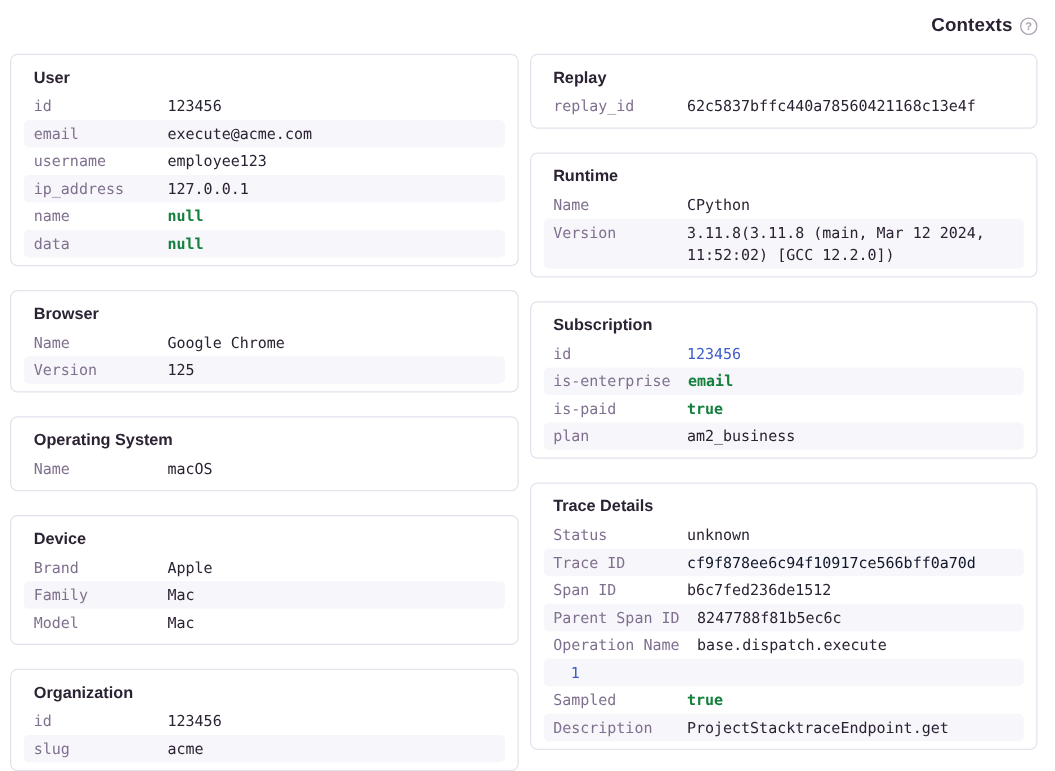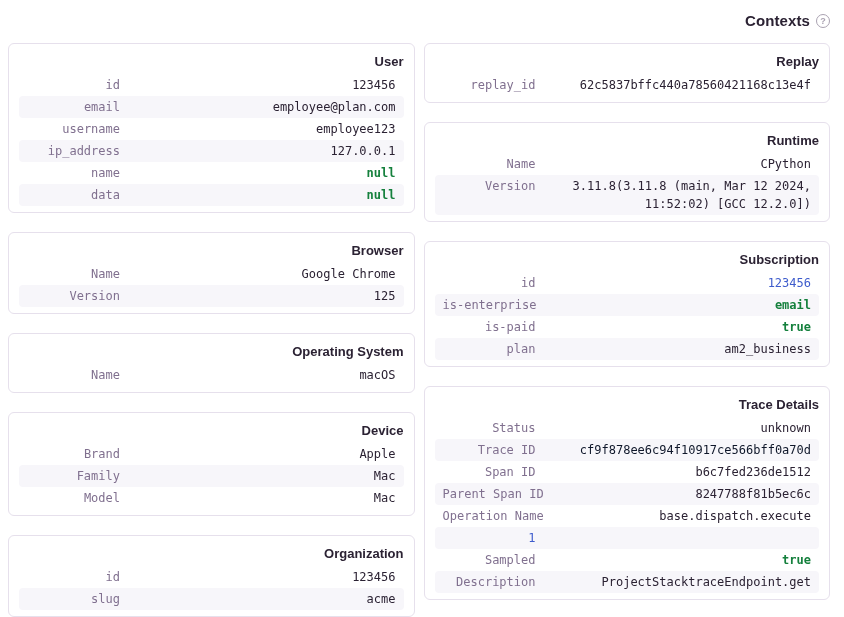--- a/index.html
+++ b/index.html
@@ -13,35 +13,34 @@
     color:#aaa2b1; font-size:9px; font-weight:700; line-height:12px;
     display:inline-flex; align-items:center; justify-content:center; cursor:pointer;
   }
 
   .columns { display:flex; gap:9px; align-items:flex-start; }
   .col { flex:1; display:flex; flex-direction:column; gap:19px; min-width:0; }
 
   .card {
     border:1px solid #e6e0ec; border-radius:6px; background:#fff;
     padding:8px 10px 6px 10px;
-    text-align:right;
   }
   .card-title {
     font-size:13px; font-weight:700; color:#2b2233;
     padding-left:8px; margin:2px 0 4px 0; line-height:16px;
   }
   .rows { display:flex; flex-direction:column; }
   .row {
     display:grid; grid-template-columns:minmax(93px, max-content) 1fr; 
     padding:2px 8px; border-radius:4px;
     font-family:"DejaVu Sans Mono", monospace; font-size:12px; line-height:18px;
   }
   .rows .row:nth-child(even) { background:#f7f6fa; }
   .row .key { color:#80708f; white-space:nowrap; }
-  .row .value { color:#2b2233; word-break:break-word; white-space:pre-wrap; }
+  .row .value { color:#2b2233; word-break:break-word; white-space:pre-wrap;margin-left:14px; }
   .value.v-null, .value.v-boolean { color:#15803d; font-weight:700; }
   .value.v-number { color:#3e5ccc; }
   .value.v-link { color:#0f172a; cursor:pointer; }
 </style>
 </head>
 <body>
 
 <div class="section-header">
   <span class="section-title">Contexts</span>
   <span class="help-icon">?</span>
@@ -51,21 +50,21 @@
   <div class="col">
       <div class="card">
         <div class="card-title">User</div>
         <div class="rows">
           <div class="row">
             <div class="key">id</div>
             <div class="value v-string">123456</div>
           </div>
           <div class="row">
             <div class="key">email</div>
-            <div class="value v-string">employee@plan.com</div>
+            <div class="value v-string">execute@acme.com</div>
           </div>
           <div class="row">
             <div class="key">username</div>
             <div class="value v-string">employee123</div>
           </div>
           <div class="row">
             <div class="key">ip_address</div>
             <div class="value v-string">127.0.0.1</div>
           </div>
           <div class="row">

